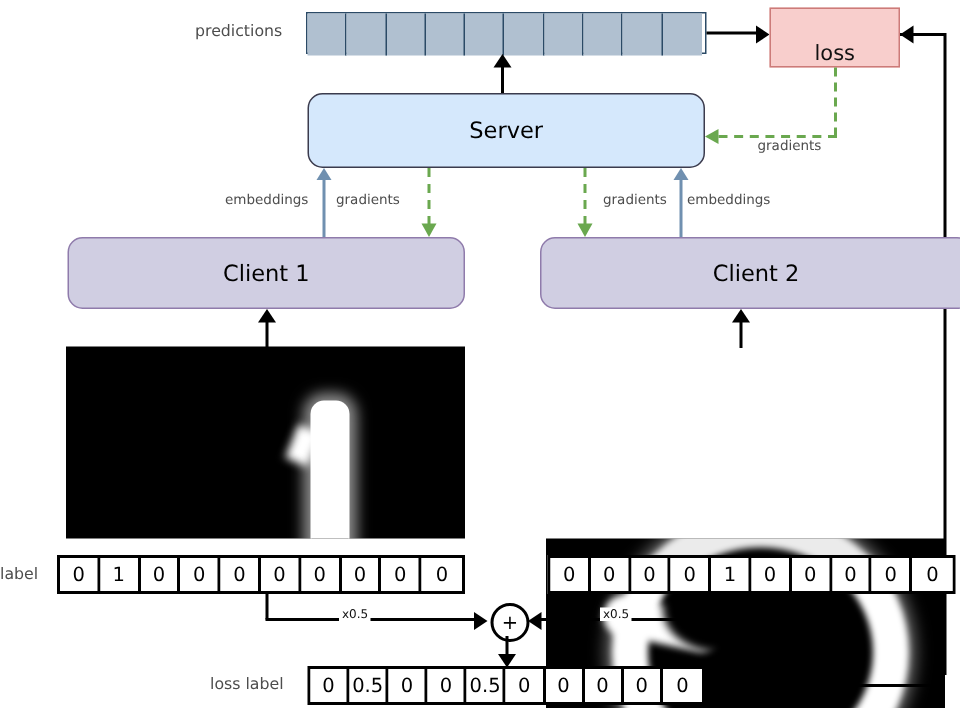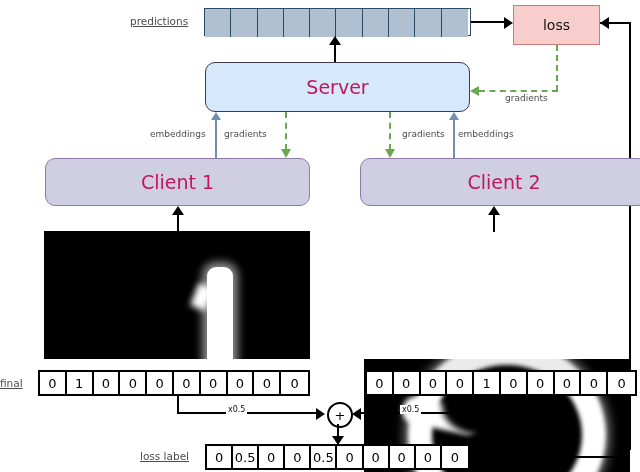--- a/index.html
+++ b/index.html
@@ -3,23 +3,23 @@
 <meta charset="utf-8">
 <style>
   html,body{margin:0;padding:0;background:#ffffff;}
   body{width:640px;height:472px;overflow:hidden;
        font-family:"DejaVu Sans","Liberation Sans",sans-serif;}
   #stage{position:relative;width:640px;height:472px;background:#fff;}
 
   .abs{position:absolute;}
 
   
-  .sidelabel{font-size:10.5px;color:#4d4d4d;white-space:nowrap;text-decoration:underline;}
+  .sidelabel{font-size:10.5px;color:#4d4d4d;white-space:nowrap;}
   .edgelabel{font-size:9px;color:#4d4d4d;white-space:nowrap;}
-  .boxtext{font-size:19px;color:#be185d;white-space:nowrap;}
+  .boxtext{font-size:15px;color:#000000;white-space:nowrap;}
   .losstext{font-size:14px;color:#111;}
   .multlabel{font-size:8px;color:#111;background:#fff;padding:0 2px;text-align:right;}
 
   
   #predictions{display:flex;border:1.6px solid #2b4a66;box-sizing:border-box;}
   #predictions .pcell{width:26.3px;height:28px;background:#b0c0d0;
         border-right:1.6px solid #2b4a66;box-sizing:border-box;}
   #predictions .pcell:last-child{border-right:none;}
 
   
@@ -91,21 +91,21 @@
     <div class="pcell"></div>
     <div class="pcell"></div>
     <div class="pcell"></div>
     <div class="pcell"></div>
     <div class="pcell"></div>
   </div>
 
   <div class="ln" style="left:471px;top:21px;width:35px;height:1.6px;"></div>
   <div class="arrow-right-blk" style="left:504px;top:16.5px;"></div>
 
-  <div class="abs" id="loss-box" style="left:513px;top:5px;width:87px;height:40px;">
+  <div class="abs" id="loss-box" style="left:513px;top:5px;width:87px;height:40px;align-items:flex-end;">
     <span class="losstext">loss</span>
   </div>
 
   <div class="ln" style="left:629px;top:22px;width:1.6px;height:428px;"></div>
   <div class="ln" style="left:600px;top:22px;width:30px;height:1.6px;"></div>
   <div class="arrow-left-blk" style="left:600px;top:16.5px;"></div>
 
   <div class="dash-v" style="left:556px;top:45px;height:46px;"></div>
   <div class="dash-h" style="left:479px;top:90px;width:79px;"></div>
   <div class="arrow-left-grn" style="left:470px;top:85.5px;"></div>
@@ -162,21 +162,21 @@
                 border:24px solid #ffffff;border-radius:50%;
                 border-top-color:rgba(255,255,255,0.92);
                 box-shadow:0 0 10px 4px rgba(255,255,255,0.45);
                 filter:blur(2.2px);"></div>
     <div class="stroke" style="left:38px;top:44px;width:78px;height:26px;
                 transform:rotate(12deg);border-radius:12px;filter:blur(2.5px);"></div>
     <div style="position:absolute;left:78px;top:18px;width:78px;height:58px;
                 background:#000;border-radius:50%;filter:blur(3px);"></div>
   </div>
 
-  <div class="abs sidelabel" style="left:0px;top:377px;">final</div>
+  <div class="abs sidelabel" style="left:0px;top:377px;">label</div>
 
   <div class="abs vecrow" id="label-vec-1" style="left:38px;top:370px;width:272px;height:26px;">
       <div class="vcell" style="width: 26.8px;">0</div>
       <div class="vcell" style="width: 26.8px;">1</div>
       <div class="vcell" style="width: 26.8px;">0</div>
       <div class="vcell" style="width: 26.8px;">0</div>
       <div class="vcell" style="width: 26.8px;">0</div>
       <div class="vcell" style="width: 26.8px;">0</div>
       <div class="vcell" style="width: 26.8px;">0</div>
       <div class="vcell" style="width: 26.8px;">0</div>

